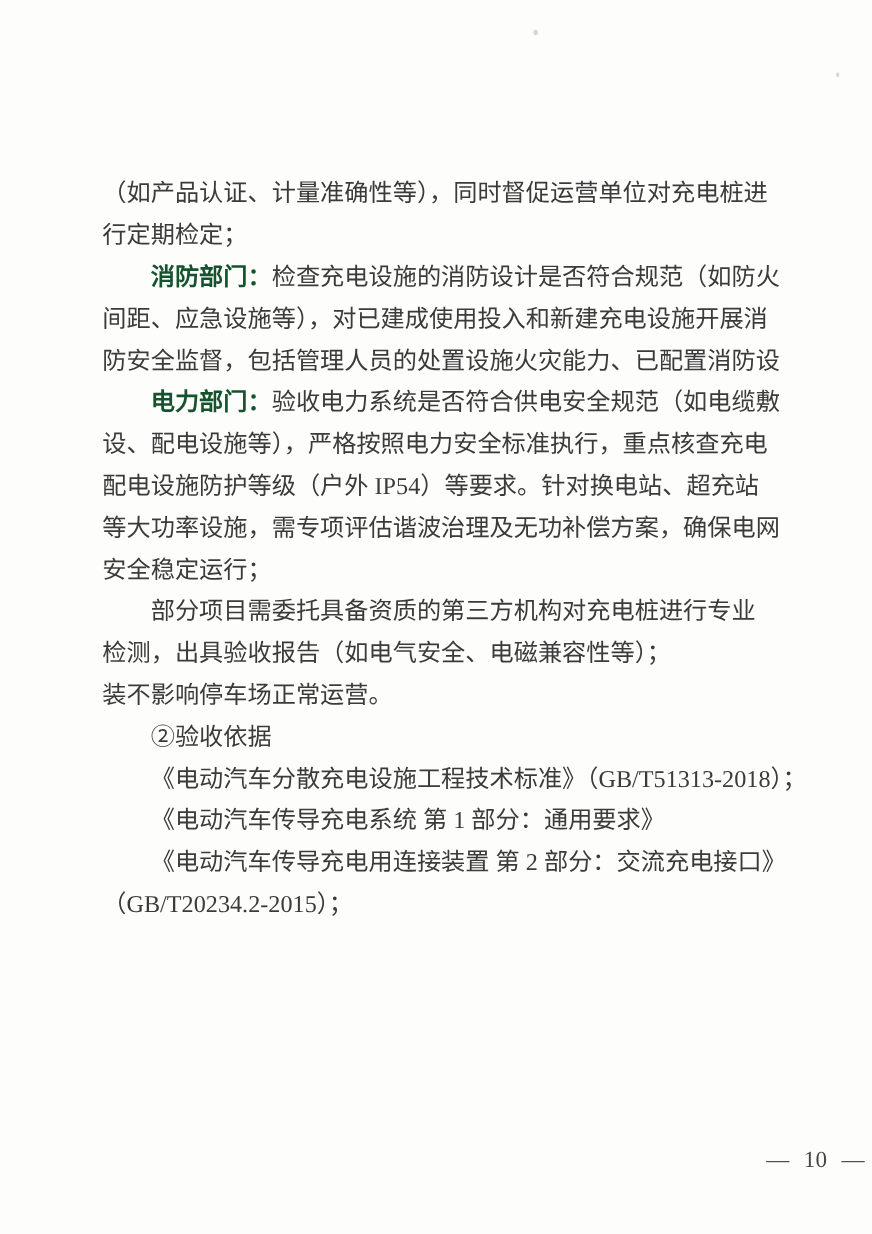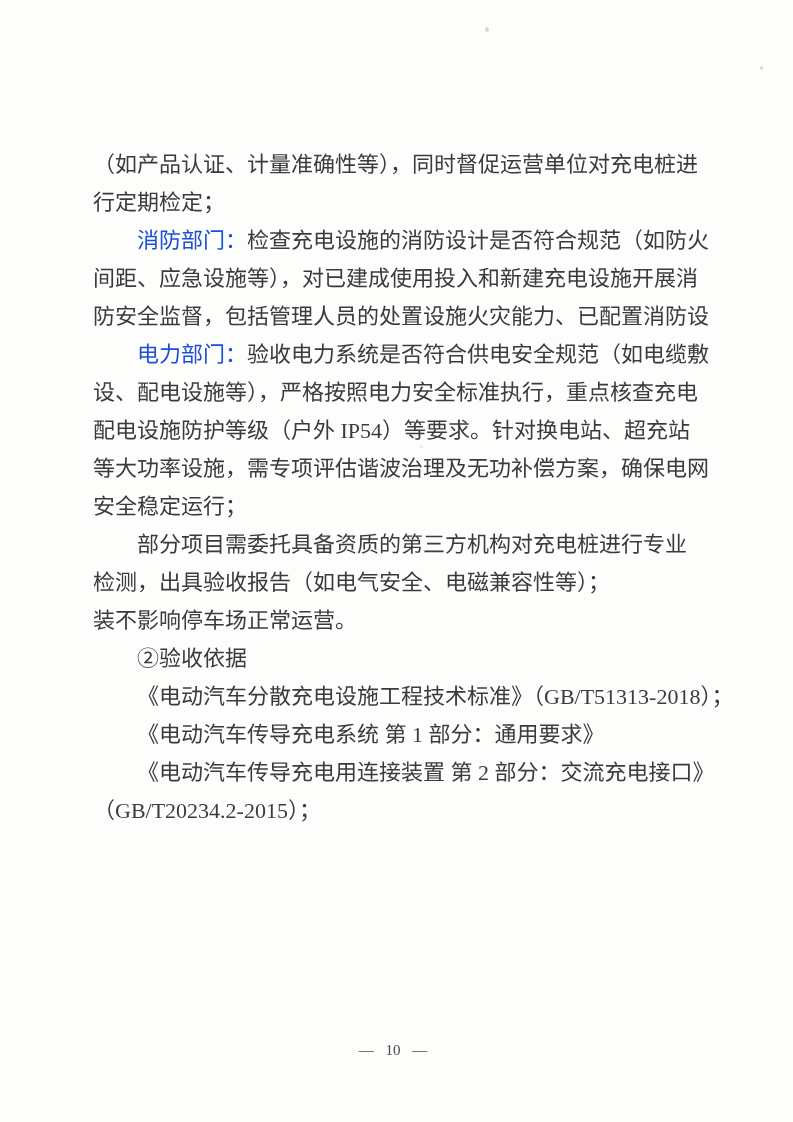--- a/index.html
+++ b/index.html
@@ -13,45 +13,45 @@
     height: 1122px;
     margin: 0 auto;
     background: #fdfdfc;
     overflow: hidden;
     font-family: "Liberation Serif", "DejaVu Serif", serif;
     color: #3b3b3b;
   }
   .text-block {
     position: absolute;
     left: 93px;
-    top: 146px;
+    top: 157px;
     width: 640px;
   }
   .line {
     height: 38px;
     line-height: 38px;
     font-size: 22px;
     letter-spacing: 0px;
     white-space: nowrap;
     color: #3b3b3b;
   }
   .line.indent {
     padding-left: 44px;
   }
   .seg-bold {
-    font-weight: normal;
-    color: #1d4ed8;
+    font-weight: bold;
+    color: #14532d;
   }
   .footer {
     position: absolute;
     left: 0;
     top: 1042px;
     width: 786px;
-    text-align: center;
-    font-size: 15px;
+    text-align: right;
+    font-size: 21px;
     color: #474747;
     word-spacing: 8px;
   }
   .speck {
     position: absolute;
     background: #b6b6b3;
     border-radius: 50%;
     opacity: 0.55;
   }
   .speck.s1 { left: 485px; top: 27px; width: 4px; height: 5px; }

